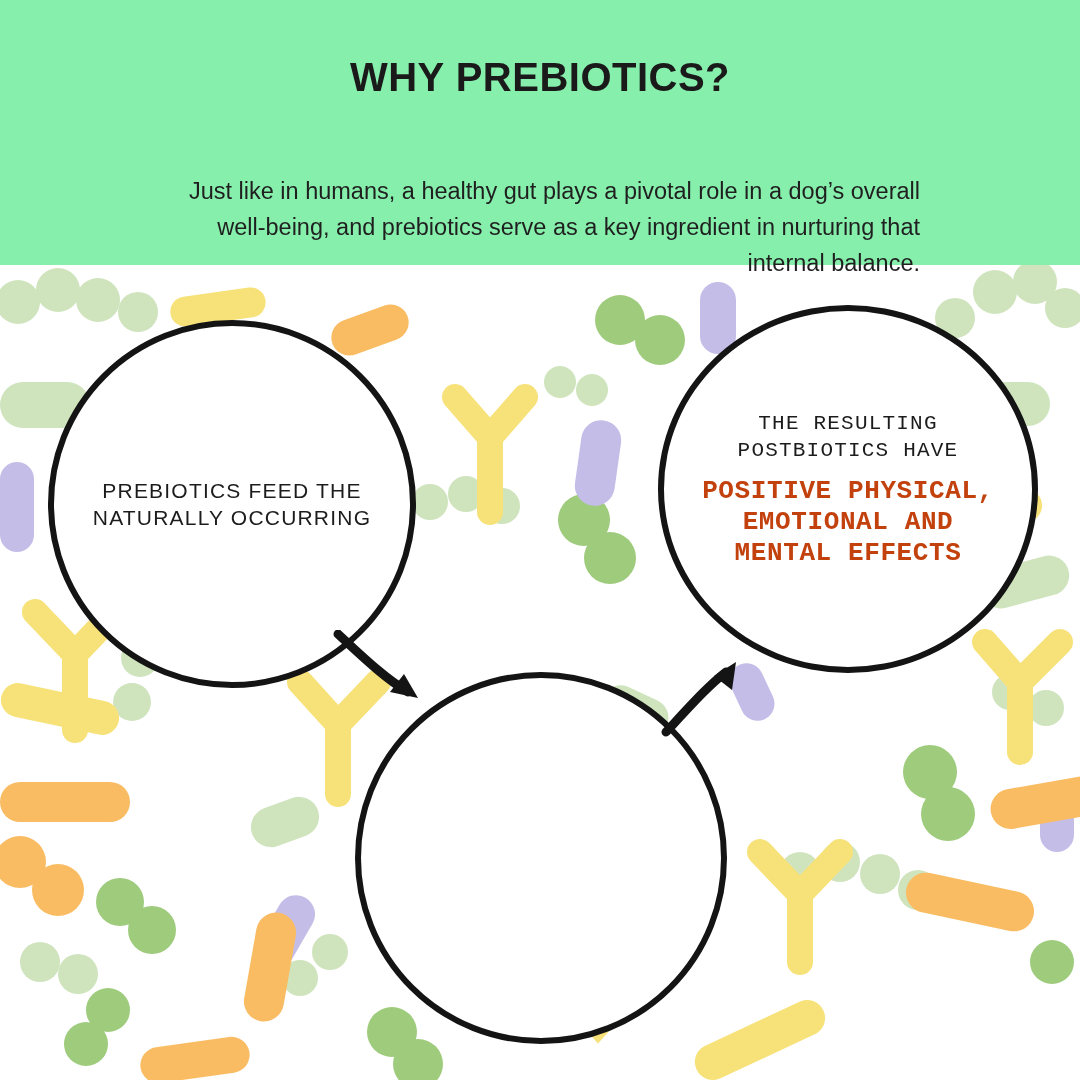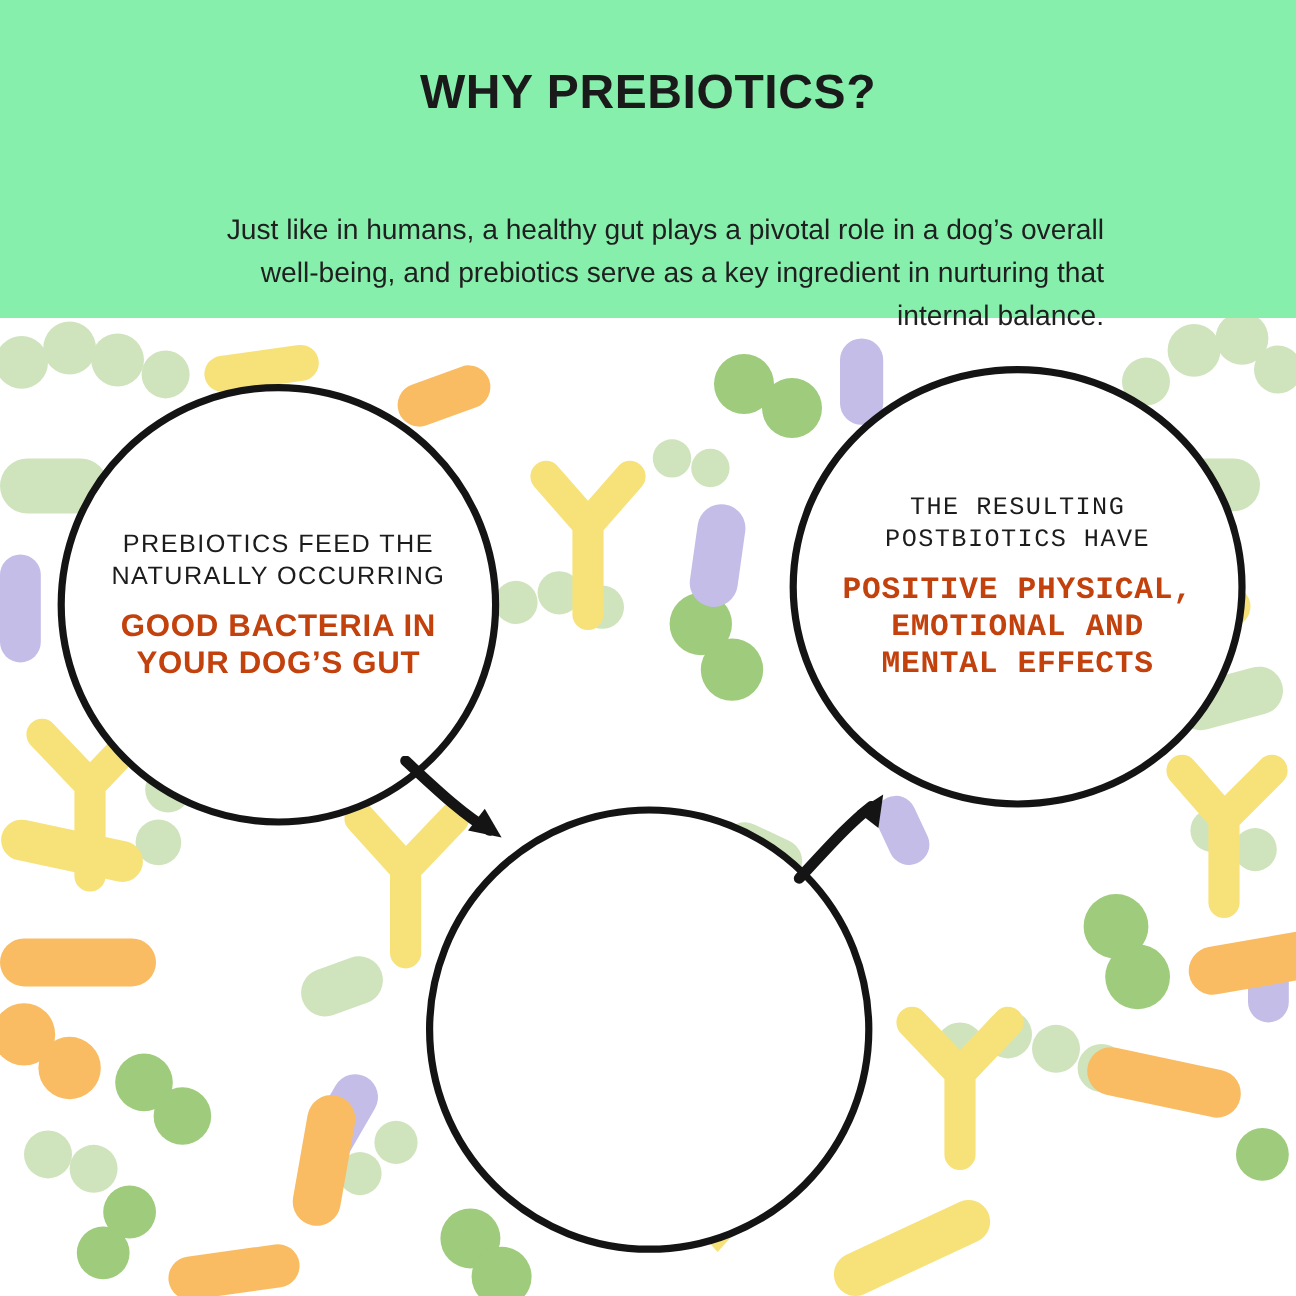--- a/index.html
+++ b/index.html
@@ -257,21 +257,20 @@
   </svg>
 
   <svg class="arrow" id="arrow-2" width="110" height="90" viewBox="0 0 110 90">
     <path d="M6 82 C 32 54, 48 36, 66 22" stroke="#141414" stroke-width="9" fill="none" stroke-linecap="round"></path>
     <path d="M76 12 L72 40 L54 26 Z" fill="#141414"></path>
   </svg>
 
   <div class="bubble" id="bubble-1">
     <div class="inner">
       <div class="light">PREBIOTICS FEED THE NATURALLY OCCURRING</div>
-      <div class="bold">GOOD BACTERIA IN YOUR DOG’S GUT</div>
     </div>
   </div>
 
   <div class="bubble" id="bubble-2">
     <div class="inner">
       <div class="light">THE RESULTING POSTBIOTICS HAVE</div>
       <div class="bold">POSITIVE PHYSICAL, EMOTIONAL AND MENTAL EFFECTS</div>
     </div>
   </div>
 

